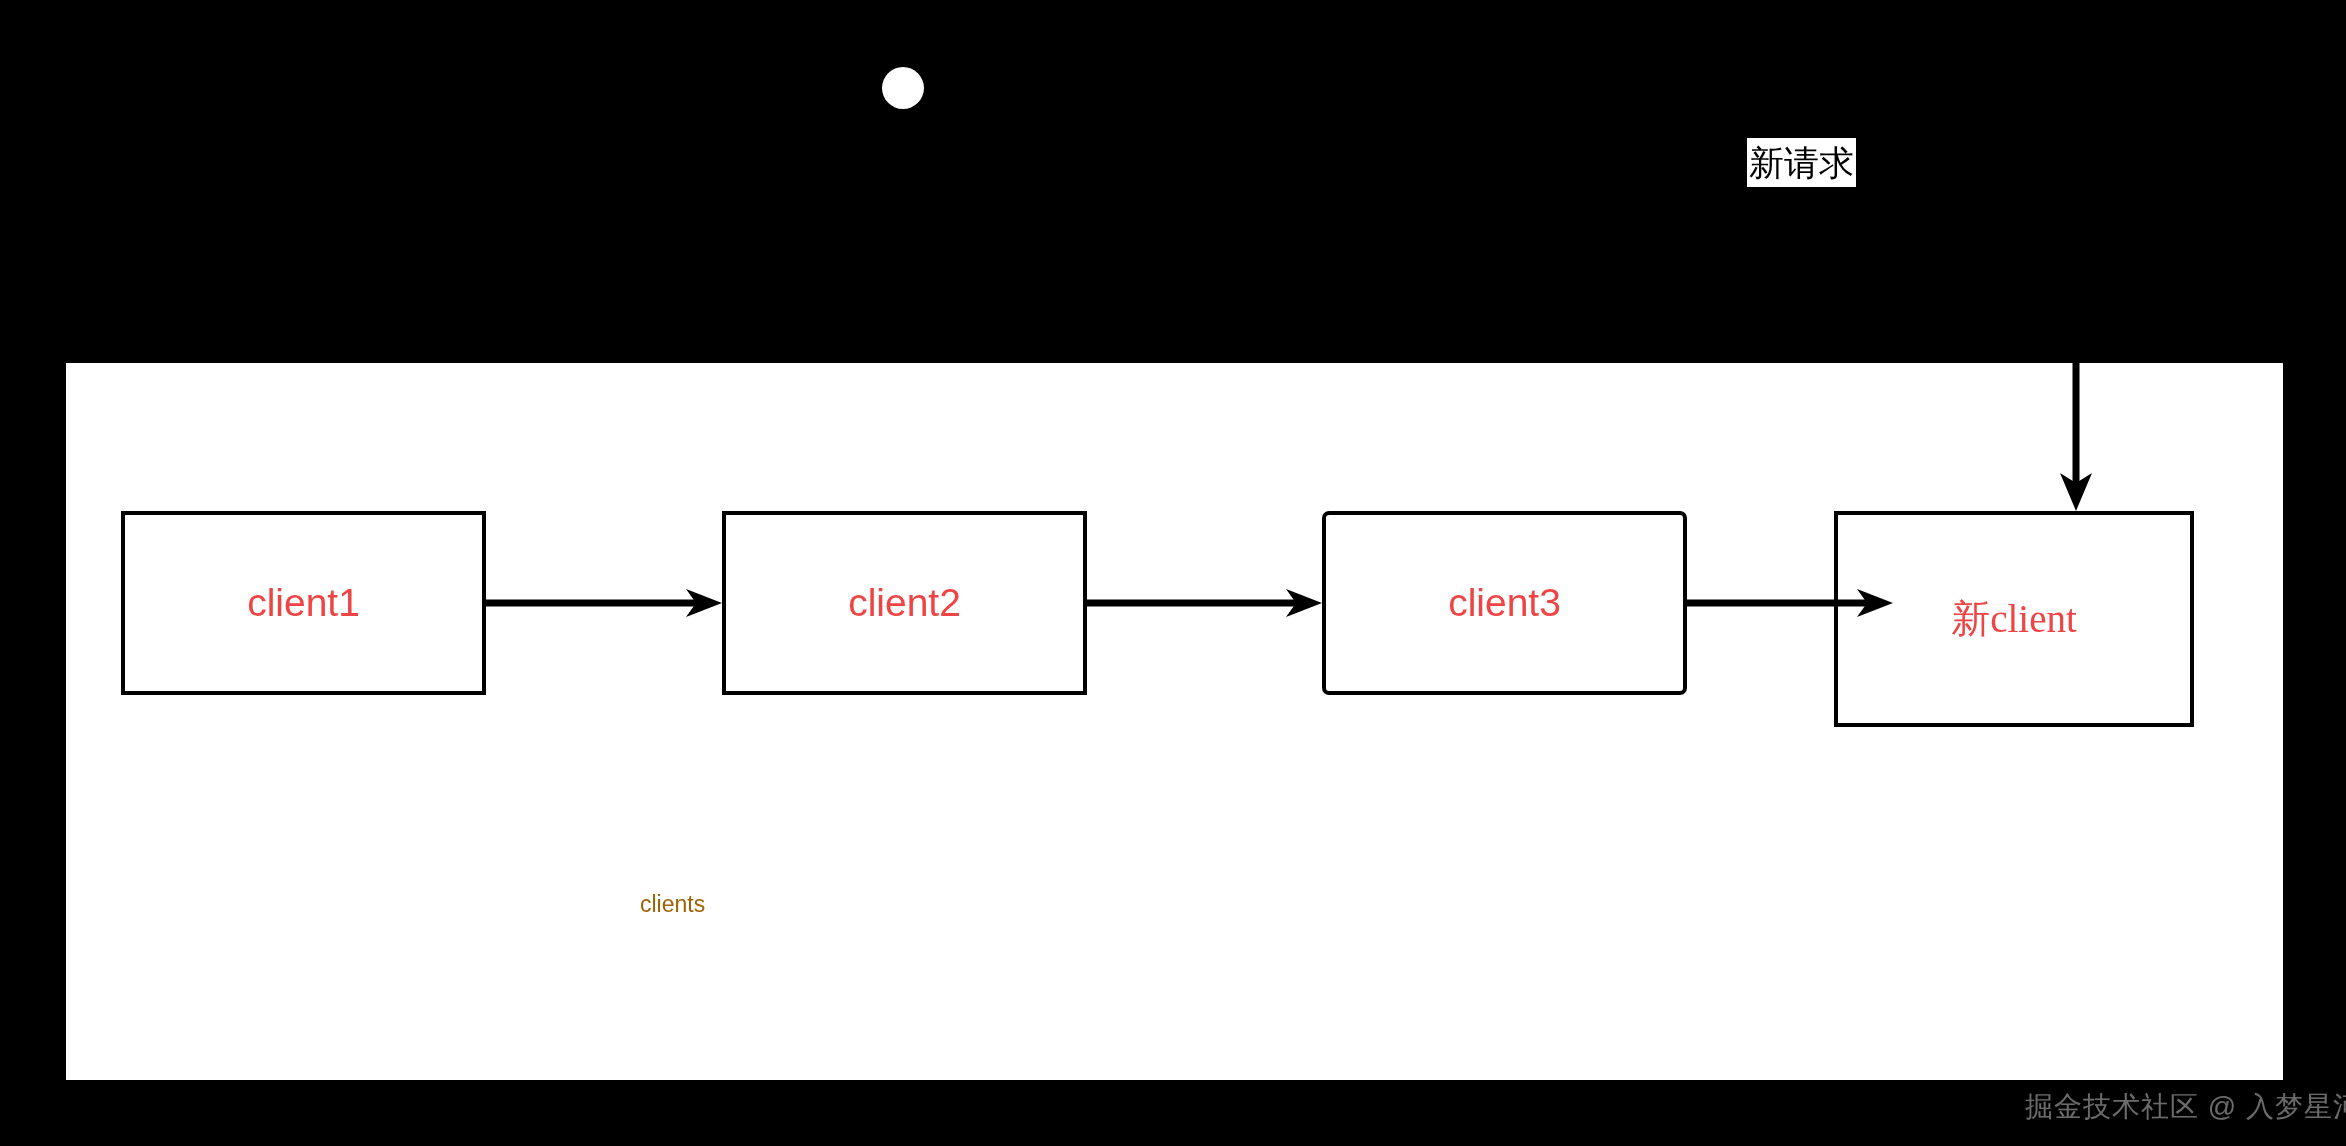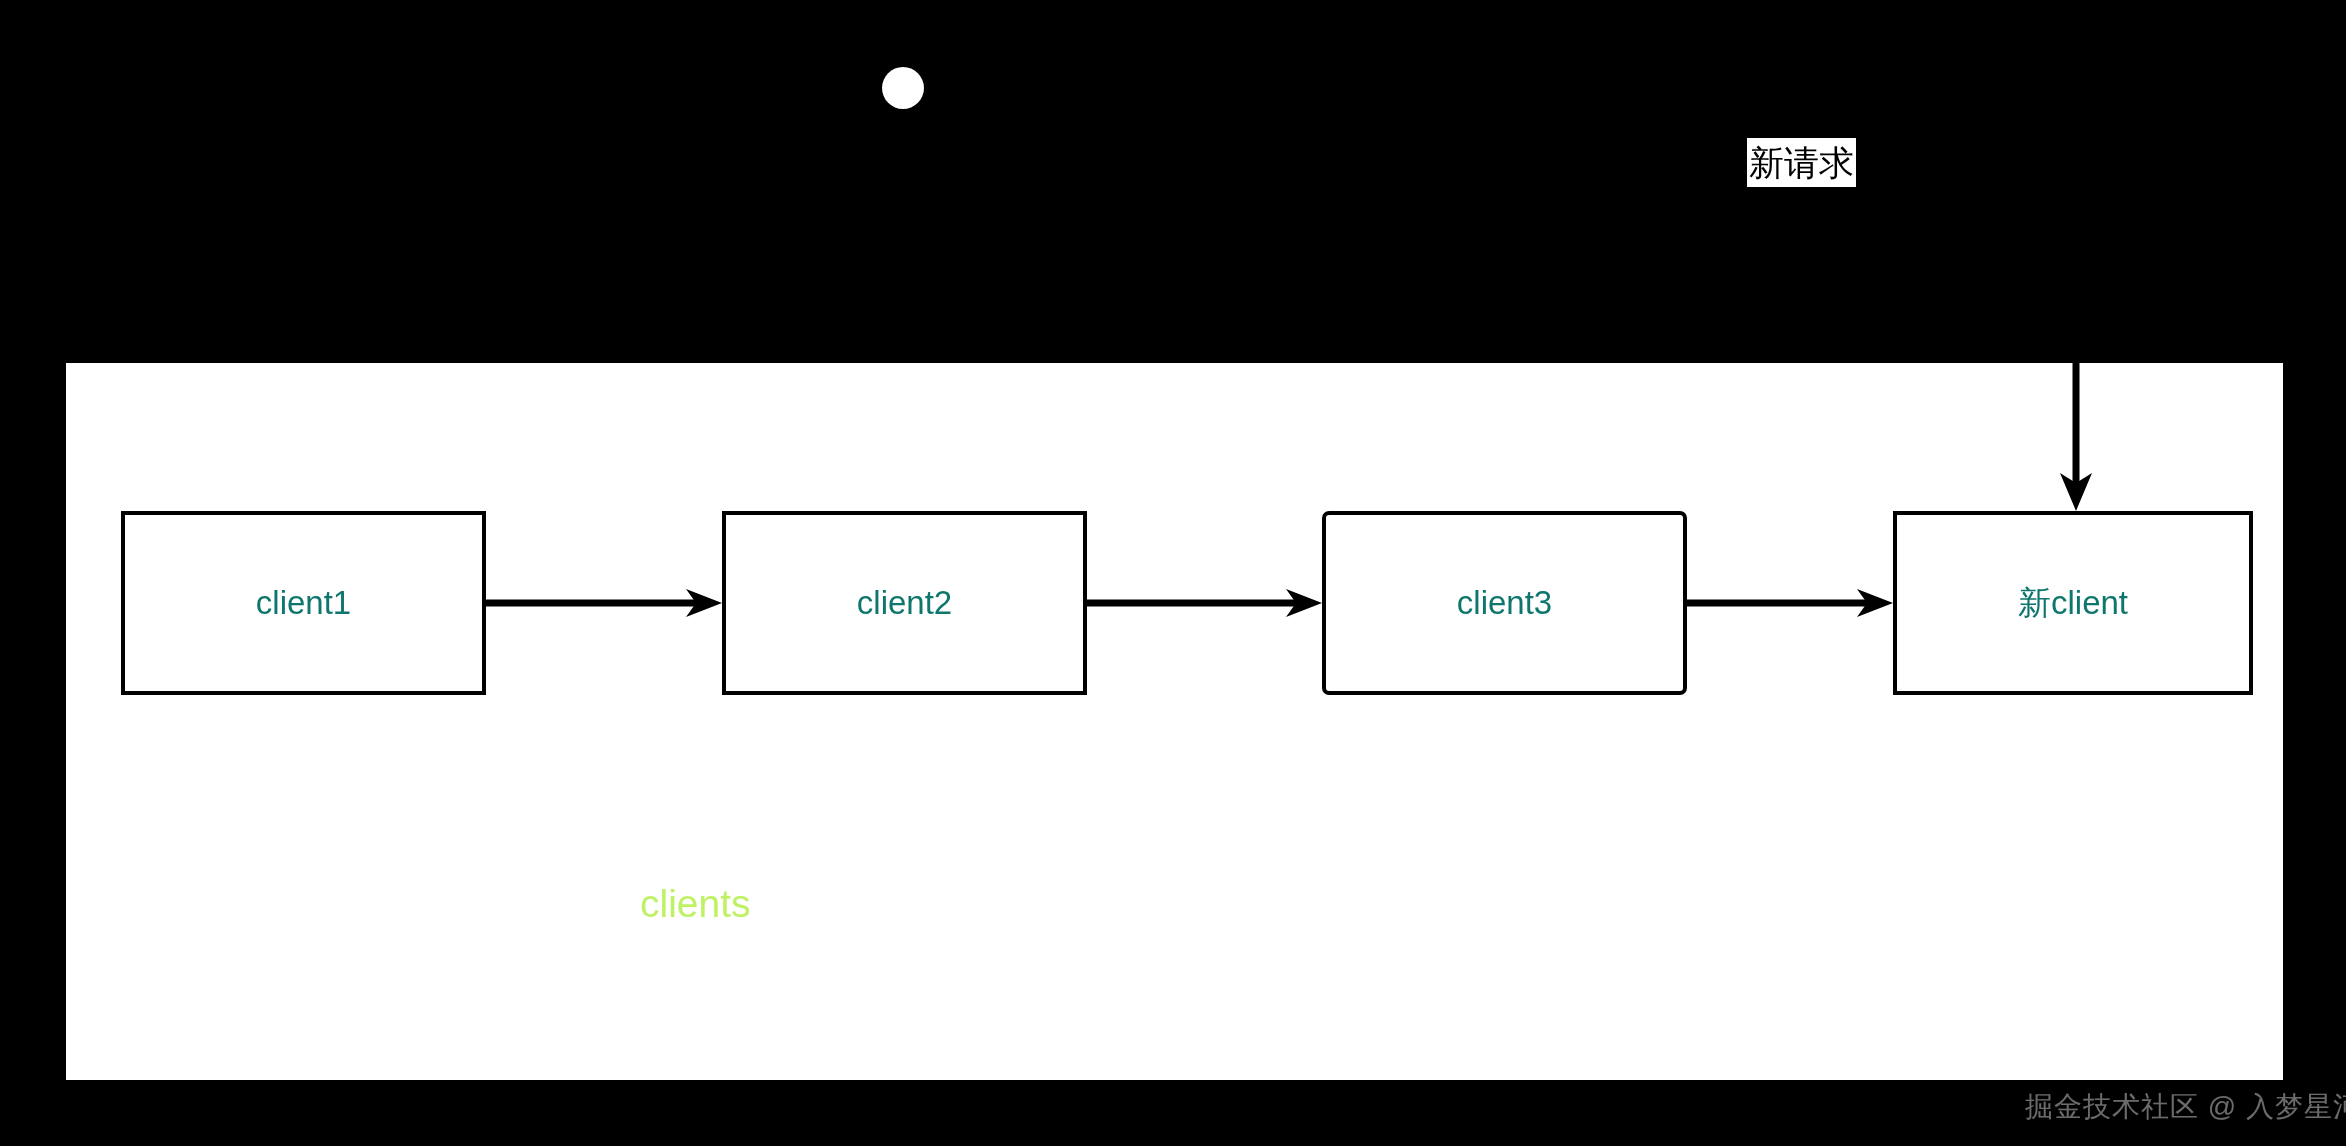--- a/index.html
+++ b/index.html
@@ -50,43 +50,43 @@
   .node {
     position: absolute;
     background: #ffffff;
     border: 4px solid #000000;
     box-sizing: border-box;
     display: flex;
     align-items: center;
     justify-content: center;
   }
   .node-label {
-    color: #0f766e;
-    font-size: 33px;
+    color: #ef4444;
+    font-size: 39px;
     line-height: 38px;
     white-space: nowrap;
   }
 
   
   .h-arrow {
     position: absolute;
     height: 30px;
     display: block;
   }
   .v-arrow {
     position: absolute;
     width: 34px;
     display: block;
   }
 
   
   .caption {
     position: absolute;
-    color: #bef264;
-    font-size: 39px;
+    color: #a16207;
+    font-size: 23px;
     line-height: 38px;
     white-space: nowrap;
   }
 
   
   .watermark {
     position: absolute;
     color: rgba(255,255,255,0.42);
     font-size: 28px;
     line-height: 34px;
@@ -112,21 +112,21 @@
 
   <div class="node" id="node-0" style="left: 121px; top: 511px; width: 365px; height: 184px; border-color: rgb(0, 0, 0);">
     <span class="node-label">client1</span>
   </div>
   <div class="node" id="node-1" style="left: 722px; top: 511px; width: 365px; height: 184px; border-color: rgb(0, 0, 0);">
     <span class="node-label">client2</span>
   </div>
   <div class="node" id="node-2" style="left: 1322px; top: 511px; width: 365px; height: 184px; border-color: rgb(0, 0, 0); border-radius: 7px;">
     <span class="node-label">client3</span>
   </div>
-  <div class="node" id="node-3" style="left: 1893px; top: 511px; width: 360px; height: 184px; border-color: rgb(0, 0, 0);">
+  <div class="node" id="node-3" style="left: 1834px; top: 511px; width: 360px; height: 216px; border-color: rgb(0, 0, 0); font-family: Liberation Serif, serif;">
     <span class="node-label">新client</span>
   </div>
 
   <svg class="h-arrow" id="edge-h-0" viewBox="0 0 236 30" preserveAspectRatio="none" style="left: 486px; top: 588px; width: 236px;">
     <line x1="0" y1="15" x2="218" y2="15" stroke="#000000" stroke-width="7"></line>
     <polygon points="236,15 200,1 210,15 200,29" fill="#000000"></polygon>
   </svg>
   <svg class="h-arrow" id="edge-h-1" viewBox="0 0 235 30" preserveAspectRatio="none" style="left: 1087px; top: 588px; width: 235px;">
     <line x1="0" y1="15" x2="217" y2="15" stroke="#000000" stroke-width="7"></line>
     <polygon points="235,15 199,1 209,15 199,29" fill="#000000"></polygon>

